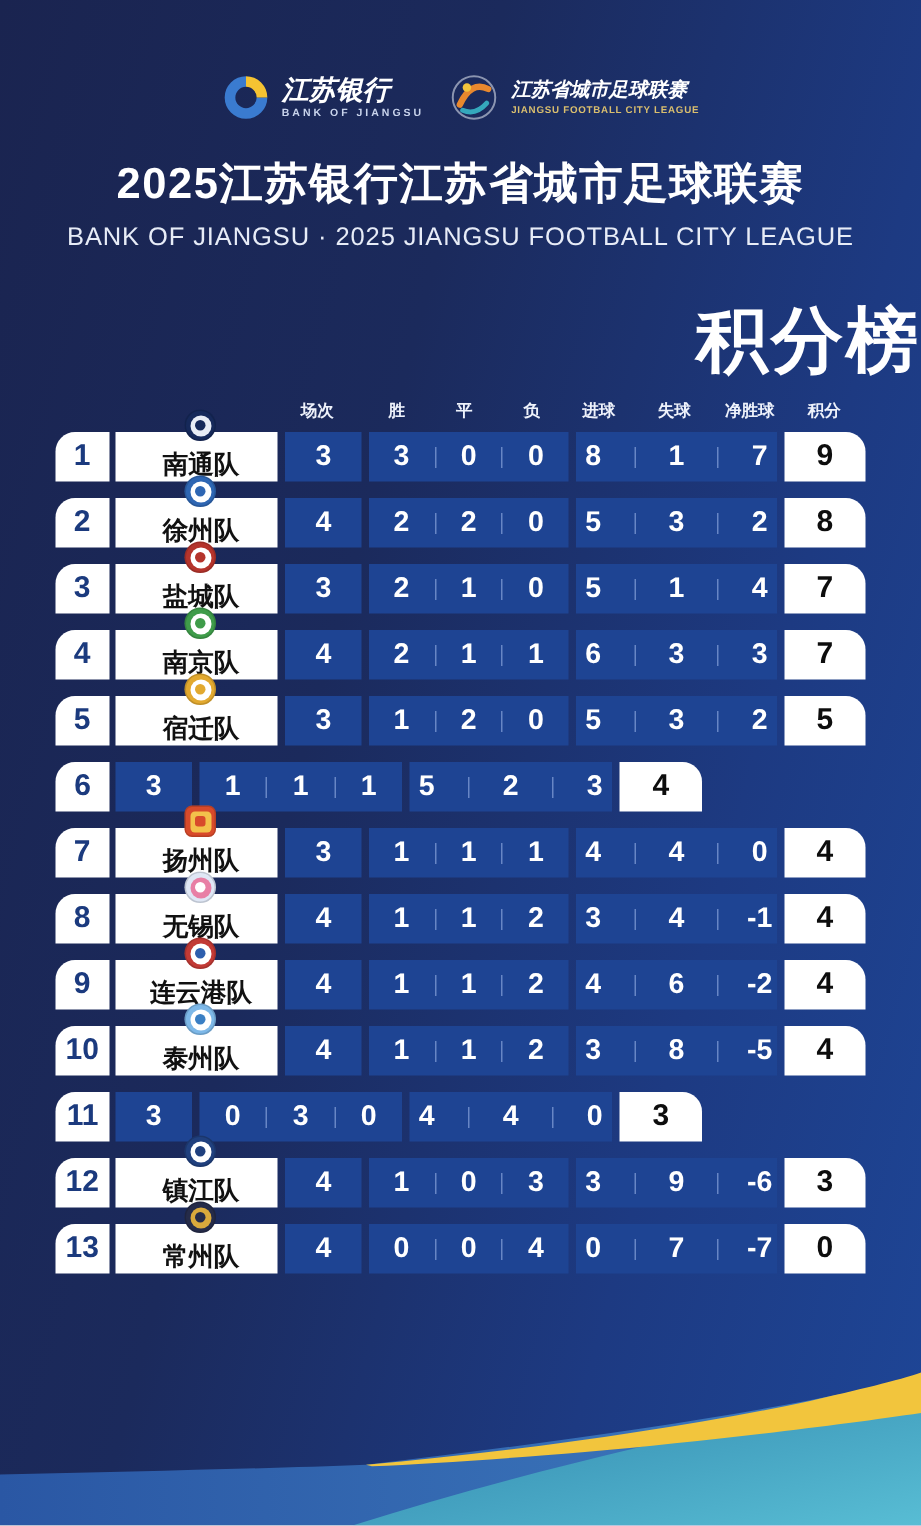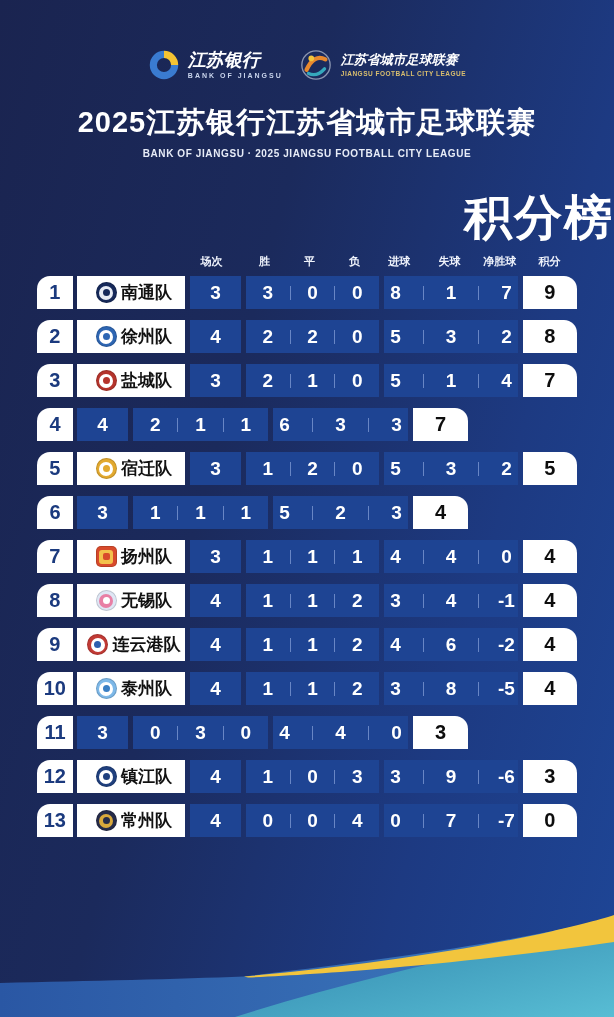--- a/index.html
+++ b/index.html
@@ -10,39 +10,39 @@
   .header{position:absolute;top:0;left:0;width:614px;text-align:center;color:#fff;}
   .logos-row{margin-top:40px;display:flex;justify-content:center;align-items:center;gap:16px;height:50px;}
   .brand{display:flex;align-items:center;gap:8px;}
   .brand-text{text-align:left;}
   .brand-cn{font-family:"Liberation Serif","DejaVu Serif",serif;font-style:italic;font-weight:bold;
     font-size:18px;color:#ffffff;line-height:1.1;}
   .brand-en{font-size:7px;letter-spacing:2px;color:#c9d4ec;font-weight:bold;margin-top:2px;}
   .league-cn{font-size:13px;}
   .league-en{font-size:6.5px;letter-spacing:.5px;color:#d9be6e;}
   .main-title{margin:13px 0 0 0;font-size:29px;font-weight:bold;letter-spacing:1px;color:#ffffff;}
-  .subtitle{margin-top:5px;font-size:10px;font-weight:bold;letter-spacing:.6px;color:#e7ecf7;}
+  .subtitle{margin-top:5px;font-size:17px;font-weight:normal;letter-spacing:.6px;color:#e7ecf7;}
   .page-title{margin:27px 0 0 0;font-size:48px;font-weight:bold;letter-spacing:2px;color:#ffffff;text-align:right;}
   .badge{display:inline-block;margin-top:13px;background:#2b4f9b;border-radius:8px;
     padding:5px 18px;font-size:16px;font-weight:bold;color:#ffffff;}
   
-  .table{position:absolute;left:37px;top:252px;width:540px;}
+  .table{position:absolute;left:37px;top:264px;width:540px;}
   .thead{display:flex;align-items:center;height:18px;margin-bottom:6px;
     color:#eef2fb;font-size:11px;font-weight:bold;}
   .hcell{display:flex;align-items:center;justify-content:center;}
   .row{display:flex;height:33px;margin-bottom:11px;}
   .cell{display:flex;align-items:center;justify-content:center;}
   .w-rank{width:36px;margin-right:4px;}
   .w-team{width:104px;margin-right:5px;}
   .w-played{width:51px;margin-right:5px;}
   .w-wdl{width:135px;margin-right:5px;}
   .w-goals{width:135px;margin-right:5px;gap:16px;}
   .w-pts{width:55px;}
   .rank{background:#ffffff;border-top-left-radius:13px;color:#1b3a7e;font-weight:bold;font-size:20px;}
-  .team{background:#ffffff;justify-content:center;padding-left:6px;gap:4px;}
+  .team{background:#ffffff;justify-content:flex-end;padding-left:6px;gap:4px;flex-direction:column;}
   .team-name{color:#111111;font-weight:bold;font-size:17px;white-space:nowrap;}
   .stat{background:#1e4493;color:#ffffff;font-weight:bold;font-size:19px;}
   .group{display:flex;align-items:center;}
   .group span{flex:1;text-align:center;}
   .tick{width:1px;height:14px;background:rgba(165,190,238,.55);flex:none;}
   .pts{background:#ffffff;border-top-right-radius:13px;color:#0d0d0d;font-weight:bold;font-size:20px;}
   .team-logo{width:21px;height:21px;flex:none;display:flex;align-items:center;justify-content:center;
     box-shadow:inset 0 0 0 1px rgba(0,0,0,.15);}
   .logo-ring{width:14px;height:14px;display:flex;align-items:center;justify-content:center;}
   .logo-core{width:7px;height:7px;}
@@ -197,20 +197,28 @@
             <i class="tick"></i>
             <span>1</span>
             <i class="tick"></i>
             <span>4</span>
     </div>
     <div class="cell pts w-pts">7</div>
   </div>
 
   <div class="row">
     <div class="cell rank w-rank">4</div>
+    <div class="cell team w-team">
+      <span class="team-logo" style="background: rgb(63, 156, 74); border-radius: 50%;">
+              <span class="logo-ring" style="background: rgb(255, 255, 255); border-radius: 50%;">
+                <span class="logo-core" style="background: rgb(63, 156, 74); border-radius: 50%;"></span>
+              </span>
+            </span>
+      <span class="team-name">南京队</span>
+    </div>
     <div class="cell stat w-played">4</div>
     <div class="cell stat group w-wdl">
       <span>2</span>
             <i class="tick"></i>
             <span>1</span>
             <i class="tick"></i>
             <span>1</span>
     </div>
     <div class="cell stat group w-goals">
       <span>6</span>

